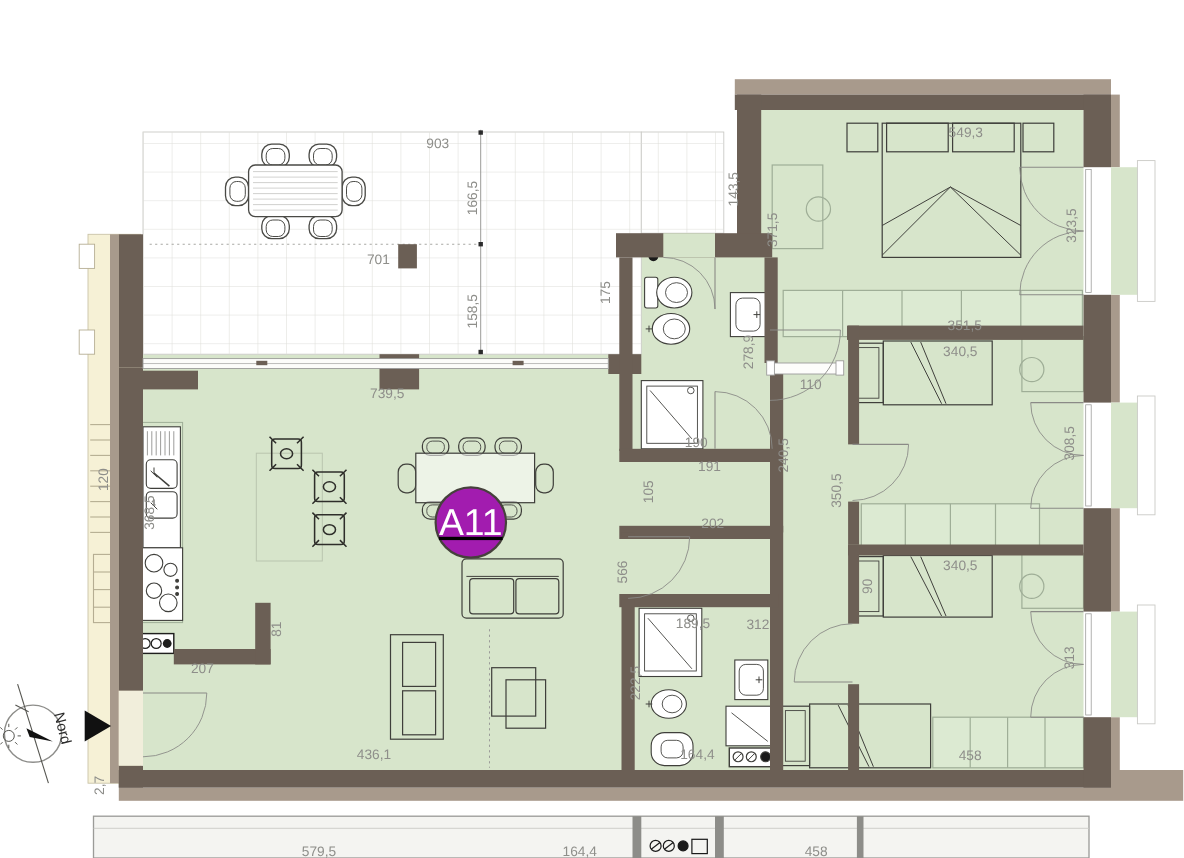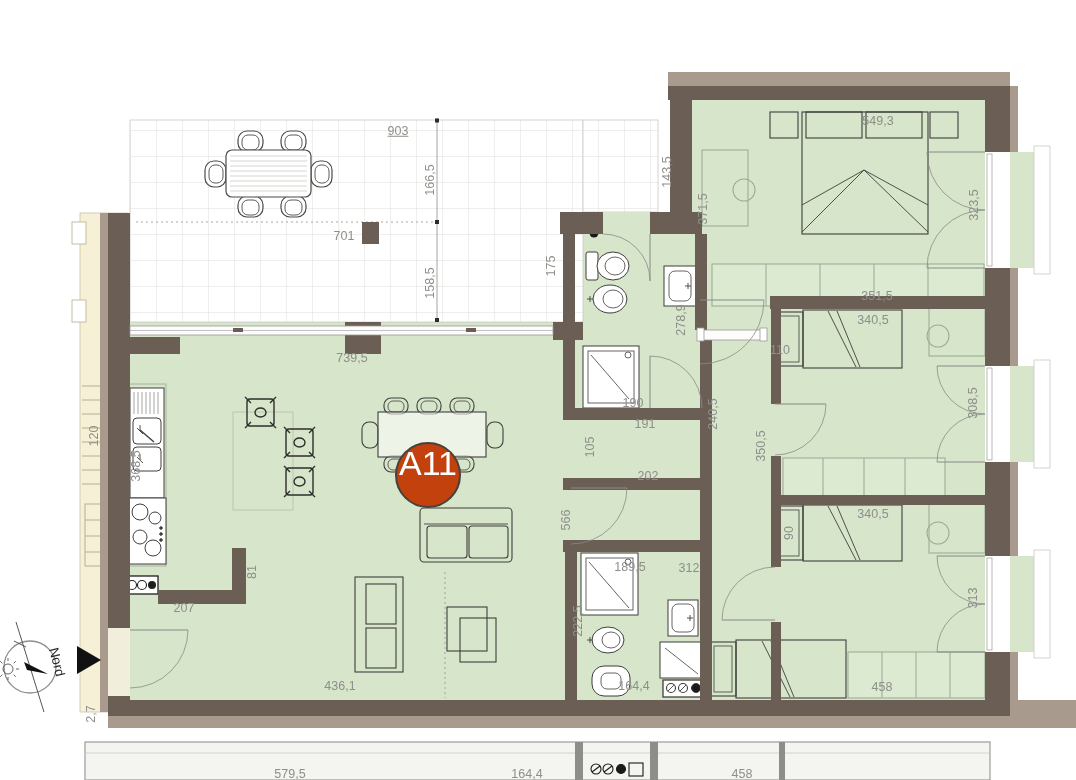--- a/index.html
+++ b/index.html
@@ -3,22 +3,22 @@
 <meta charset="utf-8">
 <style>
   html,body{margin:0;padding:0;background:#ffffff;}
   #plan{position:relative;width:1076px;height:780px;background:#ffffff;overflow:hidden;
         font-family:"Liberation Sans",sans-serif;}
   #plan svg{position:absolute;left:0;top:0;}
   .dim{position:absolute;font-size:12.5px;color:#8e8e8a;white-space:nowrap;
        transform:translate(-50%,-50%);line-height:1;}
   .dim.rot{transform:translate(-50%,-50%) rotate(-90deg);}
   #badge{position:absolute;left:395px;top:442px;width:66px;height:66px;border-radius:50%;
-         background:#c2410c;border:2.5px solid #46413c;display:flex;align-items:flex-start;
-         justify-content:center;box-sizing:border-box;}
+         background:#a21caf;border:2.5px solid #46413c;display:flex;align-items:center;
+         justify-content:center;box-sizing:border-box;text-decoration:underline;}
   #badge span{color:#ffffff;font-size:34px;letter-spacing:0px;}
   #north-label{position:absolute;left:57px;top:662px;font-size:13.5px;color:#2b2b2b;
          transform:translate(-50%,-50%) rotate(76deg);white-space:nowrap;}
 </style>
 </head>
 <body>
 
 <div id="plan">
 
 <svg width="1076" height="780" viewBox="0 0 1076 780">
@@ -447,41 +447,41 @@
   </g>
 </svg>
 
 <div id="badge">
   <span>A11</span>
 </div>
 
 <div id="north-label">Nord</div>
 
 <div id="labels-layer">
-      <div class="dim" style="left: 398px; top: 131px; text-decoration: underline;">903</div>
+      <div class="dim" style="left: 398px; top: 131px;">903</div>
       <div class="dim rot" style="left: 430px; top: 180px;">166,5</div>
       <div class="dim rot" style="left: 430px; top: 283px;">158,5</div>
       <div class="dim" style="left: 344px; top: 236px;">701</div>
       <div class="dim" style="left: 352px; top: 358px;">739,5</div>
       <div class="dim rot" style="left: 551px; top: 266px;">175</div>
       <div class="dim rot" style="left: 667px; top: 172px;">143,5</div>
       <div class="dim rot" style="left: 94px; top: 436px;">120</div>
       <div class="dim rot" style="left: 136px; top: 466px;">368,5</div>
       <div class="dim" style="left: 184px; top: 608px;">207</div>
       <div class="dim rot" style="left: 252px; top: 572px;">81</div>
       <div class="dim" style="left: 340px; top: 686px;">436,1</div>
       <div class="dim rot" style="left: 566px; top: 520px;">566</div>
       <div class="dim" style="left: 878px; top: 121px;">549,3</div>
       <div class="dim rot" style="left: 703px; top: 209px;">371,5</div>
       <div class="dim rot" style="left: 974px; top: 205px;">323,5</div>
       <div class="dim" style="left: 877px; top: 296px;">351,5</div>
       <div class="dim" style="left: 873px; top: 320px;">340,5</div>
       <div class="dim rot" style="left: 973px; top: 403px;">308,5</div>
       <div class="dim rot" style="left: 761px; top: 446px;">350,5</div>
-      <div class="dim" style="left: 780px; top: 350px;">110</div>
+      <div class="dim" style="left: 737px; top: 350px;">110</div>
       <div class="dim rot" style="left: 713px; top: 414px;">240,5</div>
       <div class="dim rot" style="left: 681px; top: 320px;">278,9</div>
       <div class="dim" style="left: 633px; top: 403px;">190</div>
       <div class="dim" style="left: 645px; top: 424px;">191</div>
       <div class="dim rot" style="left: 590px; top: 447px;">105</div>
       <div class="dim" style="left: 648px; top: 476px;">202</div>
       <div class="dim" style="left: 689px; top: 547px; margin-top: 21px;">312</div>
       <div class="dim" style="left: 630px; top: 567px;">189,5</div>
       <div class="dim rot" style="left: 578px; top: 621px;">222,5</div>
       <div class="dim" style="left: 634px; top: 686px;">164,4</div>

